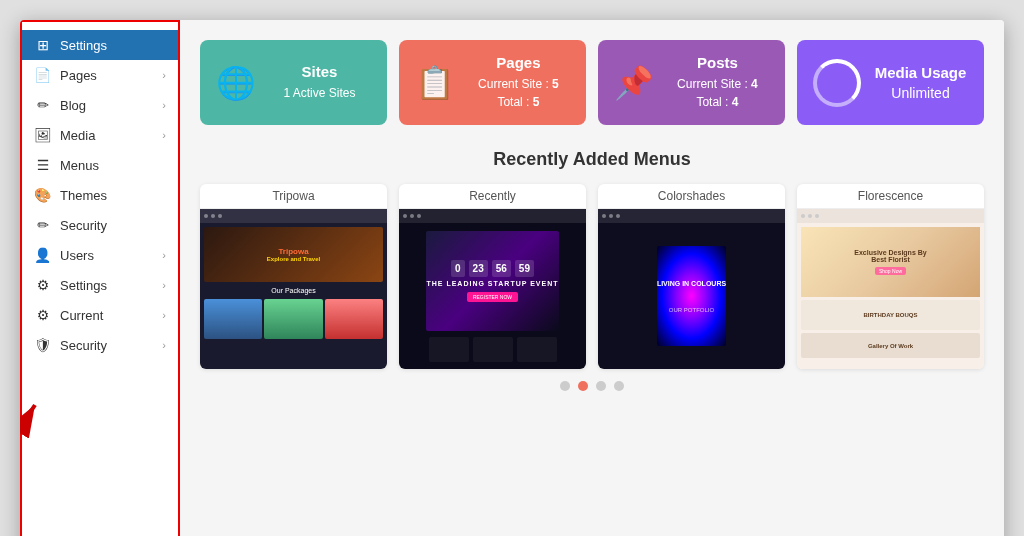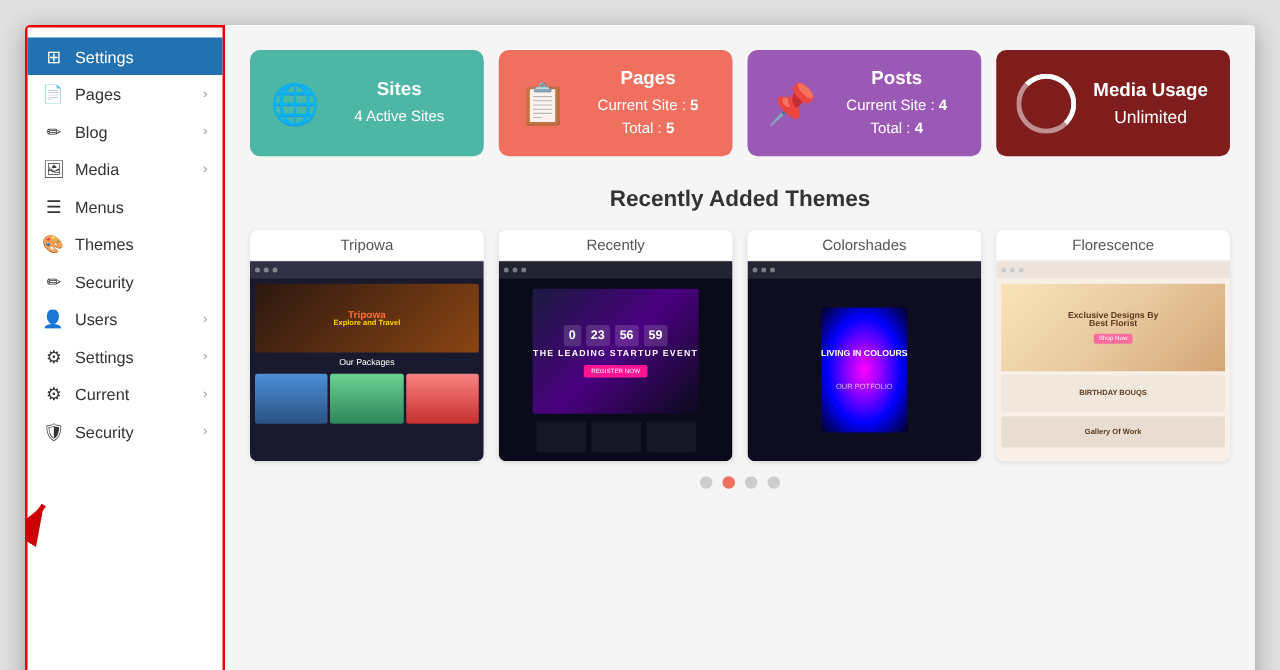--- a/index.html
+++ b/index.html
@@ -75,21 +75,21 @@
       padding: 14px 16px;
       display: flex;
       align-items: center;
       gap: 12px;
       color: #fff;
       min-height: 80px;
     }
     .stat-card.sites { background: #4db6a4; }
     .stat-card.pages { background: #f07060; }
     .stat-card.posts { background: #9b59b6; }
-    .stat-card.media { background: #7f1d1d; }
+    .stat-card.media { background: #8b5cf6; }
     .stat-icon {
       font-size: 32px;
       opacity: 0.9;
     }
     .stat-info { flex: 1; }
     .stat-title {
       font-size: 15px;
       font-weight: 600;
       text-align: center;
       margin-bottom: 4px;
@@ -380,21 +380,21 @@
   </div>
 
   <div class="main-content">
 
     <div class="stats-row">
 
       <div class="stat-card sites">
         <span class="stat-icon">🌐</span>
         <div class="stat-info">
           <div class="stat-title">Sites</div>
-          <div class="stat-value">4 Active Sites</div>
+          <div class="stat-value">1 Active Sites</div>
         </div>
       </div>
 
       <div class="stat-card pages">
         <span class="stat-icon">📋</span>
         <div class="stat-info">
           <div class="stat-title">Pages</div>
           <div class="stat-value">
             <span>Current Site :</span>
             <strong>5</strong>
@@ -424,21 +424,21 @@
       <div class="stat-card media">
         <div class="media-circle"></div>
         <div class="stat-info">
           <div class="stat-title">Media Usage</div>
           <div class="media-label">Unlimited</div>
         </div>
       </div>
     </div>
 
     <div>
-      <div class="section-title">Recently Added Themes</div>
+      <div class="section-title">Recently Added Menus</div>
       <div class="themes-grid">
 
         <div class="theme-card">
           <div class="theme-name">Tripowa</div>
           <div class="theme-preview theme-tripowa">
             <div class="fake-browser-bar">
                 <div class="fake-dot"></div>
                 <div class="fake-dot"></div>
                 <div class="fake-dot"></div>
               </div>

